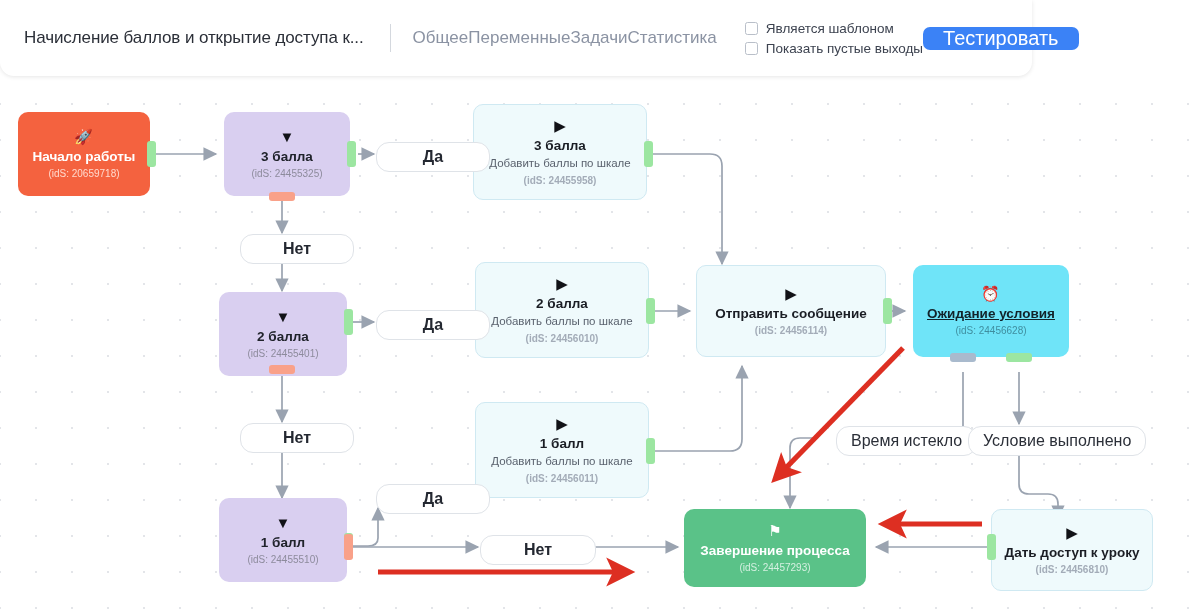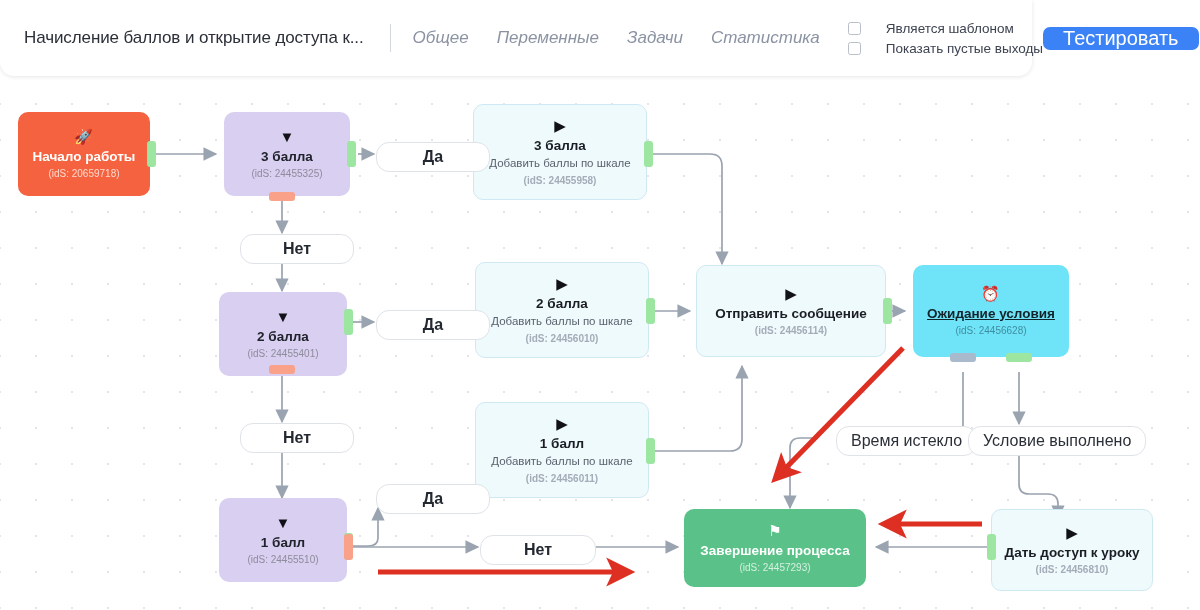--- a/index.html
+++ b/index.html
@@ -21,28 +21,28 @@
     padding:0 18px 0 24px;
     z-index:30;
   }
   .hdr-title{
     font-size:17px;color:#2b2f38;white-space:nowrap;
     letter-spacing:-0.1px;
   }
   .hdr-divider{
     width:1px;height:28px;background:#d4d8de;margin:0 22px 0 26px;flex:none;
   }
-  .hdr-tabs{display:flex;align-items:center;gap:28px;font-style:italic;}
+  .hdr-tabs{display:flex;align-items:center;}
   .hdr-tab{
     font-size:17px;color:#8b93a3;white-space:nowrap;cursor:pointer;
   }
   .hdr-checks{
     margin-left:28px;display:flex;flex-direction:column;gap:5px;justify-content:center;
   }
-  .chk-row{display:flex;align-items:center;gap:25px;cursor:pointer;}
+  .chk-row{display:flex;align-items:center;gap:8px;cursor:pointer;}
   .chk-box{
     width:13px;height:13px;border:1px solid #b9bfc9;border-radius:2.5px;
     background:#fff;flex:none;box-sizing:border-box;
   }
   .chk-label{font-size:13.5px;color:#3d4350;white-space:nowrap;}
   .hdr-btn{
     margin-left:auto;
     background:#3b82f6;color:#fff;border:none;border-radius:7px;
     font-size:20px;font-family:inherit;
     padding:0 20px;cursor:pointer;white-space:nowrap;

